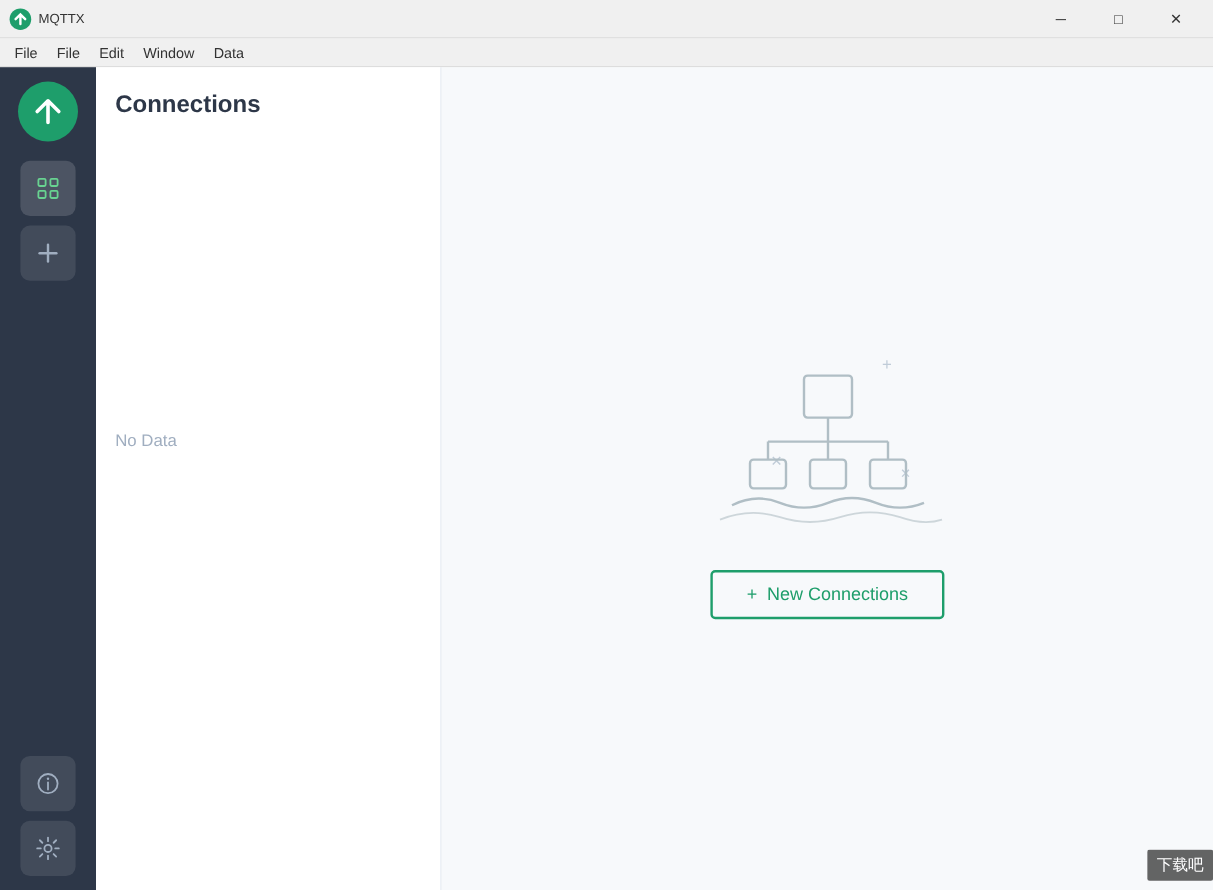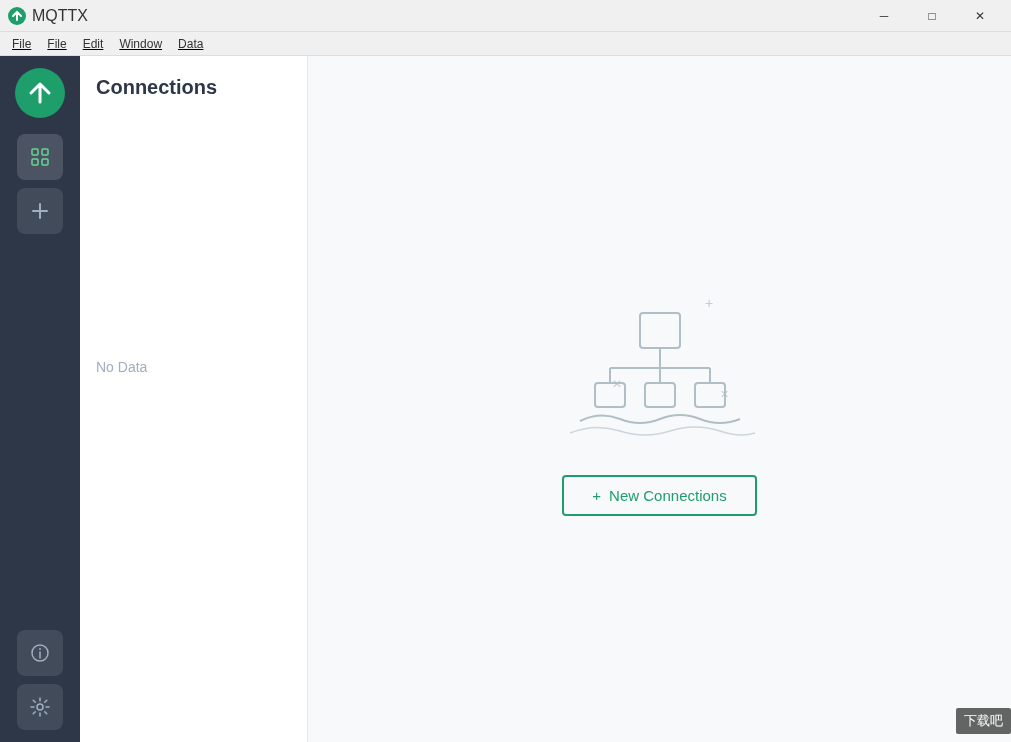--- a/index.html
+++ b/index.html
@@ -16,21 +16,21 @@
       border-bottom: 1px solid #ddd;
     }
     .title-bar-icon {
       width: 18px; height: 18px;
       background: #1e9e6b;
       border-radius: 50%;
       margin-right: 6px;
       display: flex; align-items: center; justify-content: center;
     }
     .title-bar-title {
-      font-size: 16px;
+      font-size: 11px;
       color: #333;
       font-weight: 500;
     }
     .title-bar-controls {
       margin-left: auto;
       display: flex;
       gap: 2px;
     }
     .title-bar-btn {
       width: 46px; height: 32px;
@@ -43,21 +43,20 @@
     }
 
     
     .menu-bar {
       height: 24px;
       background: #f0f0f0;
       display: flex;
       align-items: center;
       padding: 0 4px;
       border-bottom: 1px solid #ddd;
-      text-decoration: underline;
     }
     .menu-item {
       padding: 2px 8px;
       font-size: 12px;
       color: #333;
       cursor: pointer;
       height: 100%;
       display: flex; align-items: center;
     }
 
@@ -95,21 +94,21 @@
       cursor: pointer;
       color: #a0aec0;
       border: none;
     }
     .sidebar-btn.active { background: rgba(255,255,255,0.15); color: #68d391; }
 
     .sidebar-spacer { flex: 1; }
 
     
     .left-panel {
-      width: 228px;
+      width: 288px;
       background: #fff;
       border-right: 1px solid #e2e8f0;
       padding: 20px 16px;
     }
     .panel-title {
       font-size: 20px;
       font-weight: 600;
       color: #2d3748;
       margin-bottom: 16px;
     }

